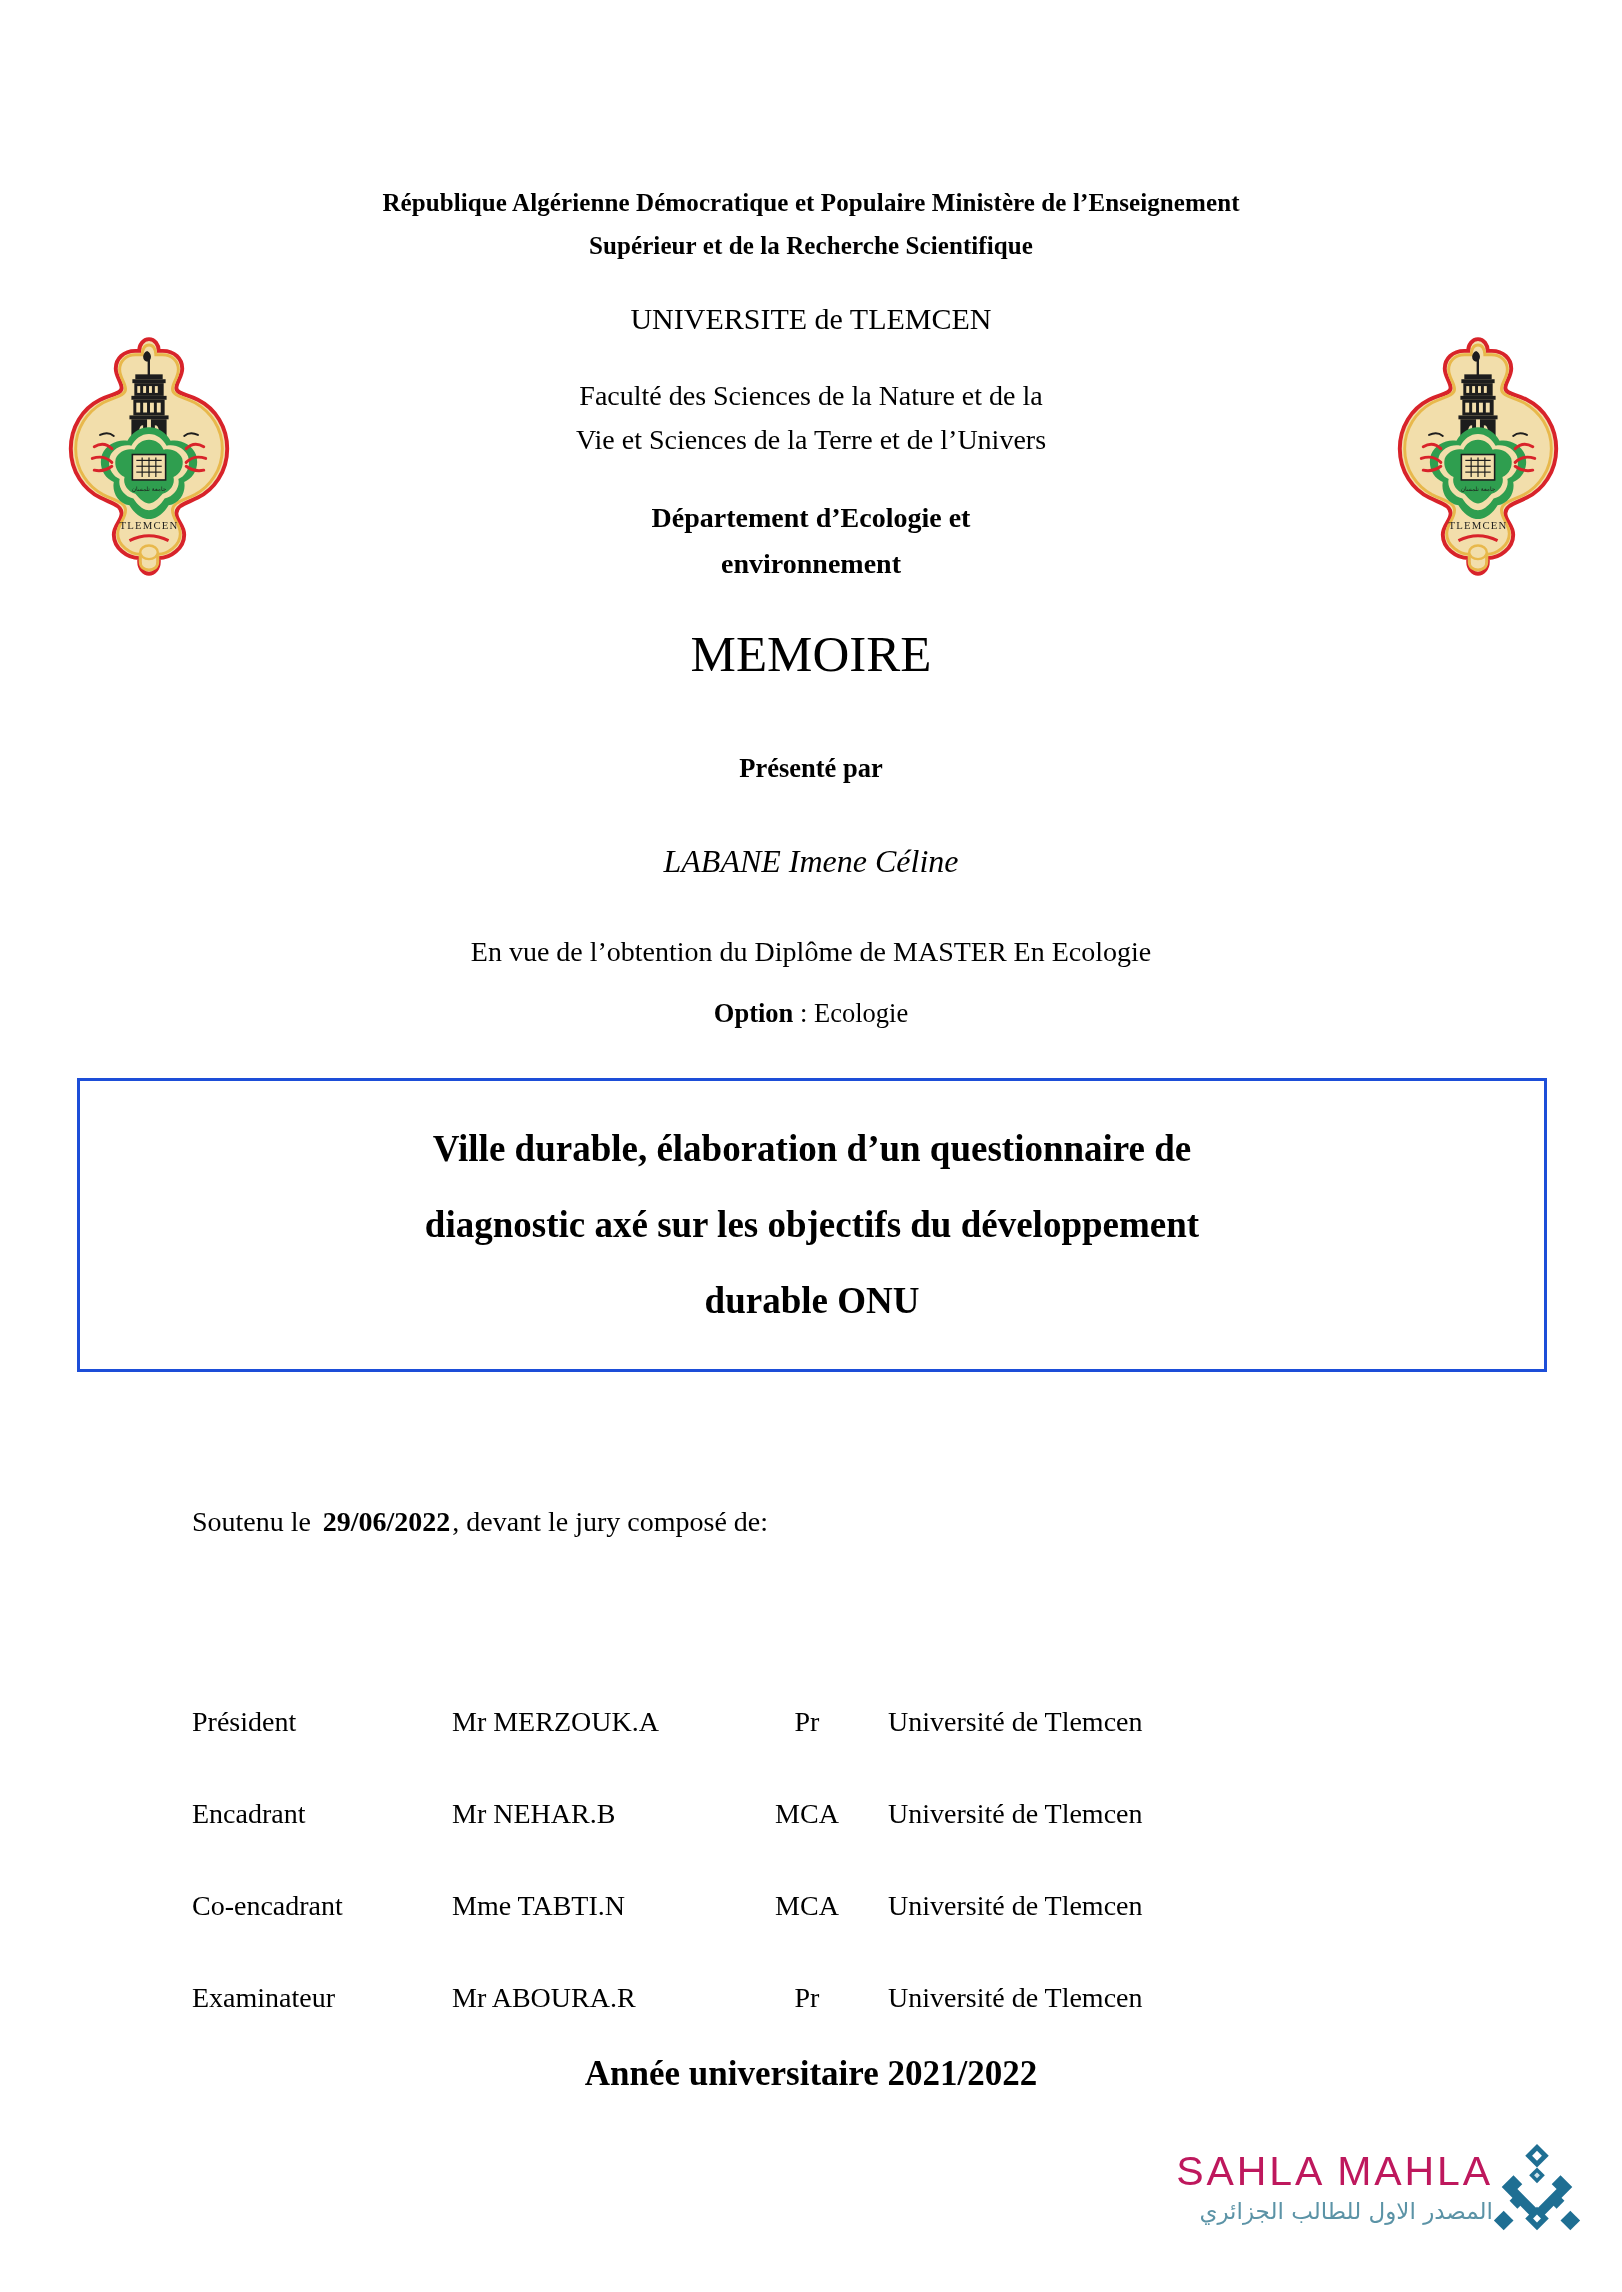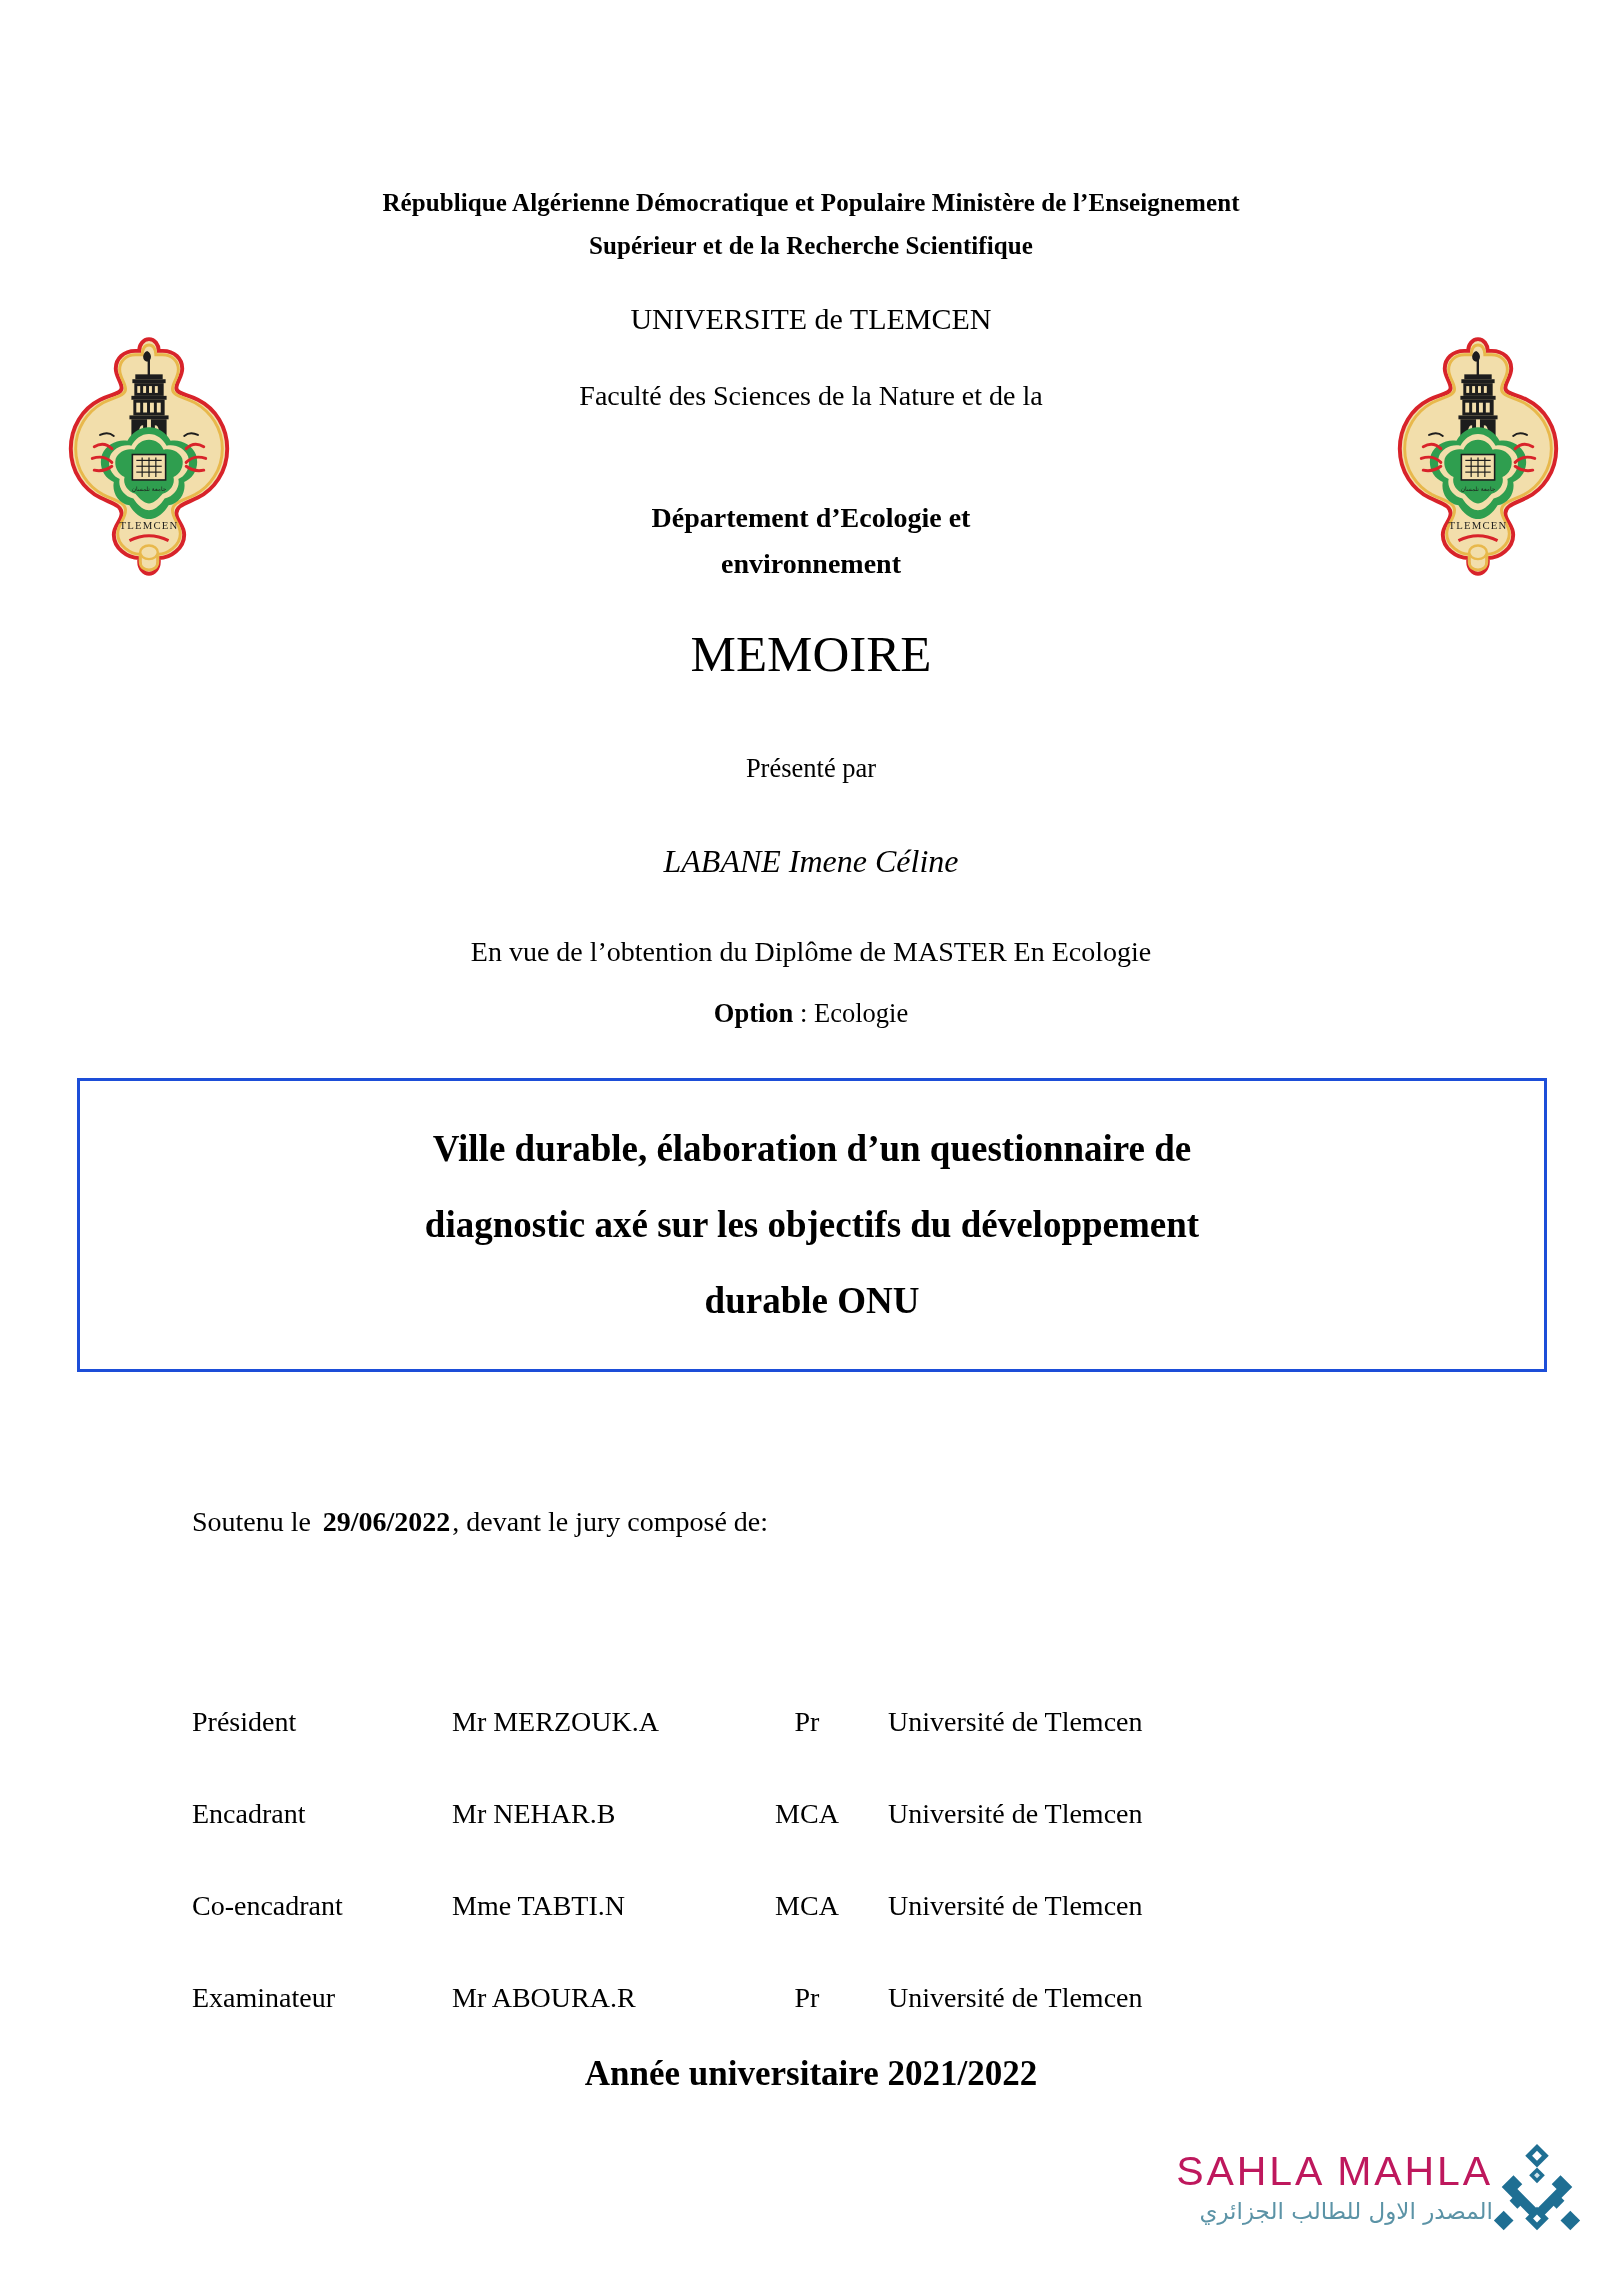--- a/index.html
+++ b/index.html
@@ -90,20 +90,21 @@
     line-height: 61px;
   }
 
   .presente {
     position: absolute;
     left: 250px;
     top: 753px;
     width: 1122px;
     text-align: center;
     font-size: 26.5px;
+    font-weight: bold;
   }
 
   .author {
     position: absolute;
     left: 250px;
     top: 843px;
     width: 1122px;
     text-align: center;
     font-weight: normal;
     font-style: italic;
@@ -536,20 +537,21 @@
 
   <div class="hdr-wrap">
     <div class="hdr-line">République Algérienne Démocratique et Populaire Ministère de l’Enseignement</div>
     <div class="hdr-line">Supérieur et de la Recherche Scientifique</div>
   </div>
 
   <div class="univ-line">UNIVERSITE de TLEMCEN</div>
 
   <div class="faculty">
     <div>Faculté des Sciences de la Nature et de la</div>
+    <div>Vie et Sciences de la Terre et de l’Univers</div>
   </div>
 
   <div class="dept">
     <div>Département d’Ecologie   et</div>
     <div>environnement</div>
   </div>
 
   <div class="memoire">MEMOIRE</div>
 
   <div class="presente">Présenté par</div>

